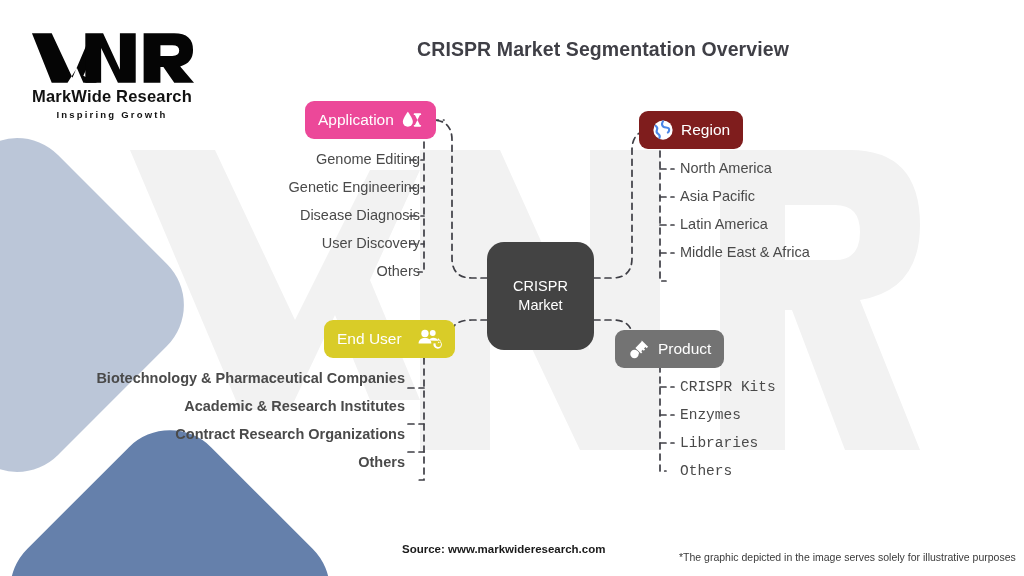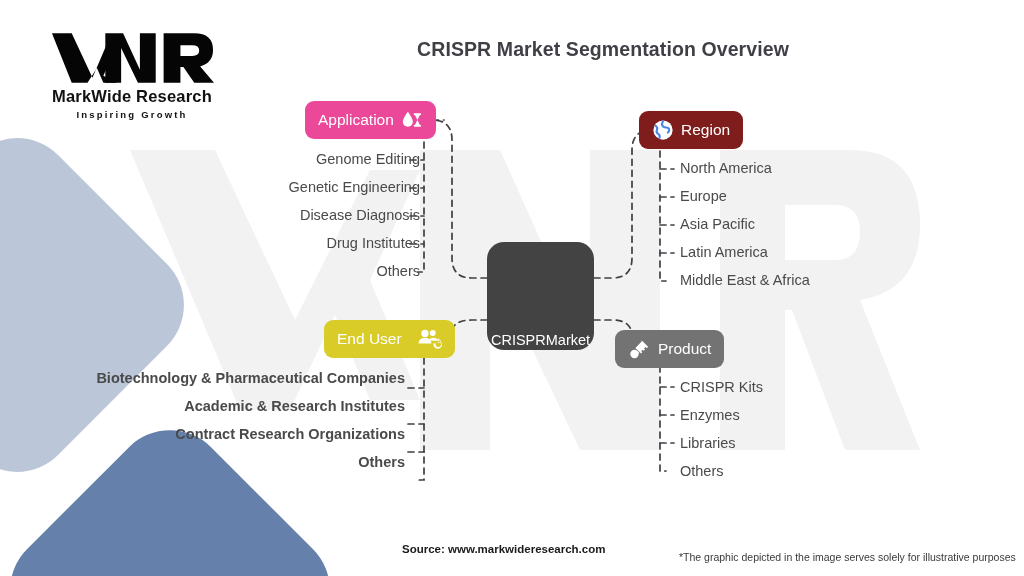--- a/index.html
+++ b/index.html
@@ -41,21 +41,20 @@
     opacity: 1;
     pointer-events: none;
   }
 
   
   .logo {
     position: absolute;
     left: 28px; top: 30px;
     width: 168px;
     text-align: center;
-    margin-left: 20px;
   }
   .logo-mark { display:block; }
   .logo-name {
     font-size: 16.5px;
     font-weight: bold;
     color: #111111;
     letter-spacing: .2px;
     margin-top: 1px;
   }
   .logo-tag {
@@ -87,22 +86,22 @@
   }
 
   
   .center-node {
     position: absolute;
     left: 487px; top: 242px;
     width: 107px; height: 108px;
     background: #434343;
     border-radius: 17px;
     color: #ffffff;
-    display: flex; flex-direction: row;
-    align-items: flex-end; justify-content: center;
+    display: flex; flex-direction: column;
+    align-items: center; justify-content: center;
     font-size: 14.5px;
     line-height: 19px;
     text-align: center;
   }
 
   
   .badge {
     position: absolute;
     display: flex;
     align-items: center;
@@ -136,21 +135,21 @@
 
   #items-application { left: 180px; top: 150px; width: 240px; }
   #items-application .item { margin-bottom: 9px; }
 
   #items-region { left: 680px; top: 159px; width: 300px; }
   #items-region .item { margin-bottom: 9px; }
 
   #items-enduser { left: 60px; top: 369px; width: 345px; }
   #items-enduser .item { margin-bottom: 9px; white-space: normal; font-weight: bold; }
 
-  #items-product { left: 680px; top: 378px; width: 260px; }
+  #items-product { left: 680px; top: 378px; width: 260px; font-family: Liberation Mono, monospace; }
   #items-product .item { margin-bottom: 9px; }
 
   
   .source {
     position: absolute;
     left: 402px; top: 543px;
     font-size: 11.5px;
     font-weight: bold;
     color: #1a1a1a;
   }
@@ -282,27 +281,26 @@
         </g>
       </svg>
     </span>
     <span class="b-label">Product</span>
   </div>
 
   <div class="items items-left" id="items-application">
     <div class="item">Genome Editing</div>
     <div class="item">Genetic Engineering</div>
     <div class="item">Disease Diagnosis</div>
-    <div class="item">Drug Institutes</div>
+    <div class="item">User Discovery</div>
     <div class="item">Others</div>
   </div>
 
   <div class="items items-right" id="items-region">
     <div class="item">North America</div>
-    <div class="item">Europe</div>
     <div class="item">Asia Pacific</div>
     <div class="item">Latin America</div>
     <div class="item">Middle East &amp; Africa</div>
   </div>
 
   <div class="items items-left" id="items-enduser">
     <div class="item">Biotechnology &amp; Pharmaceutical Companies</div>
     <div class="item">Academic &amp; Research Institutes</div>
     <div class="item">Contract Research Organizations</div>
     <div class="item">Others</div>

